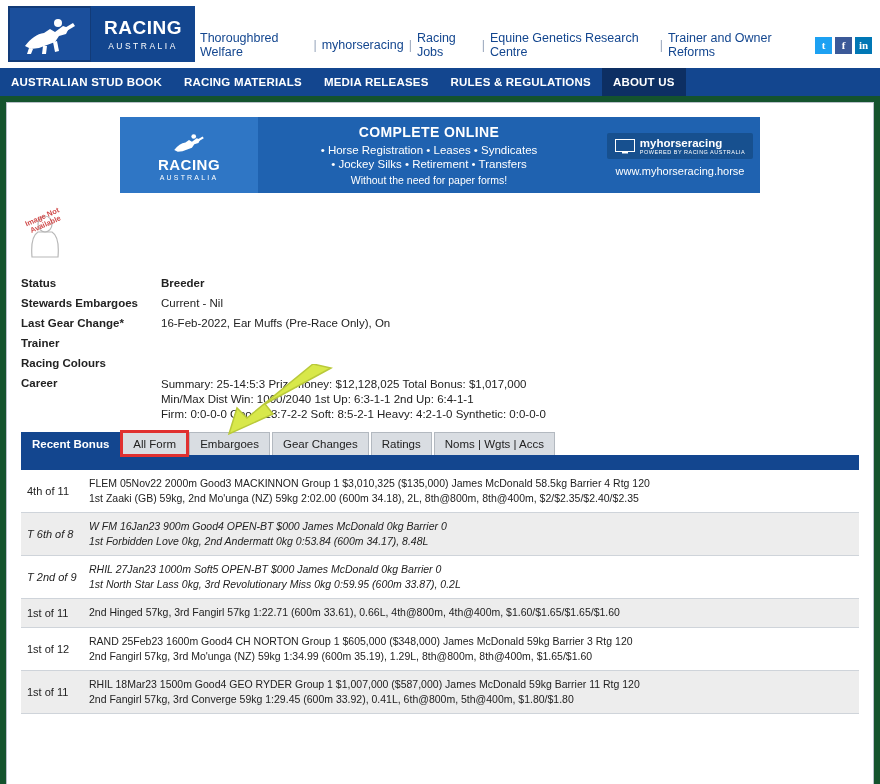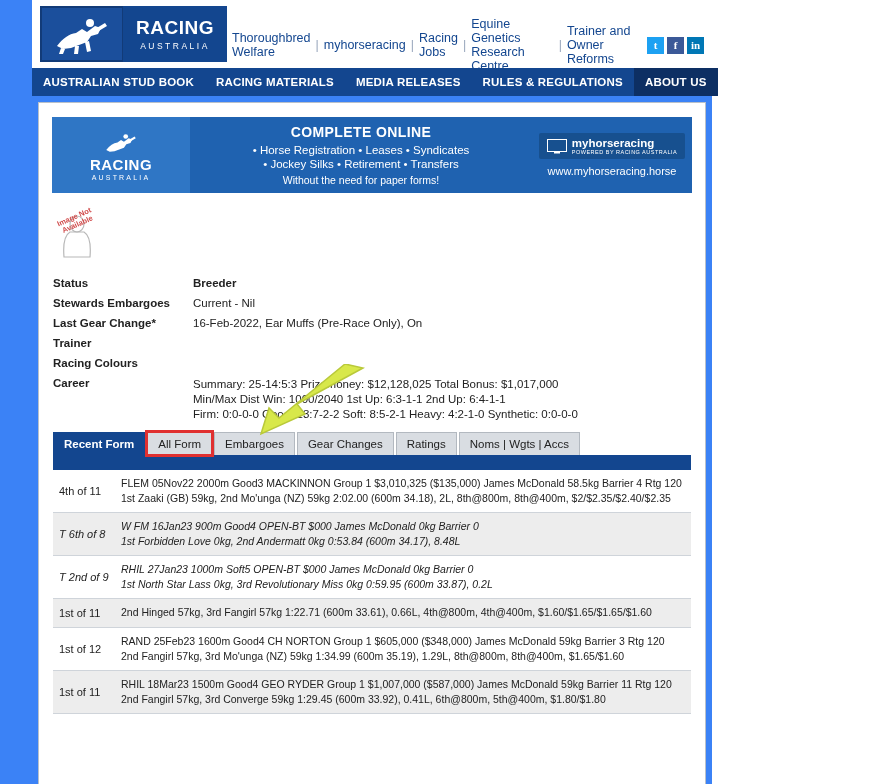--- a/index.html
+++ b/index.html
@@ -5,21 +5,21 @@
   * { box-sizing: border-box; }
   html, body { margin:0; padding:0; }
   body {
     width: 880px; height: 784px;
     font-family: "Liberation Sans", sans-serif;
     font-size: 12px;
     background: #ffffff;
     color: #222;
     overflow: hidden;
   }
-  .page { width: 712px; height: 784px; position: relative; background:#3b82f6;padding-left:32px; }
+  .page { width: 880px; height: 784px; position: relative; background:#14532d; }
 
   
   .header {
     height: 68px;
     background: #ffffff;
     display: flex;
     align-items: center;
     border-bottom: 0;
   }
   .logo-block {
@@ -327,21 +327,21 @@
           <div>Firm: 0:0-0-0     Good: 13:7-2-2     Soft: 8:5-2-1     Heavy: 4:2-1-0     Synthetic: 0:0-0-0</div>
         </div>
       </div>
     </div>
 
     <div class="tabs-wrap">
       <svg class="arrow" viewBox="0 0 120 76">
         <path d="M118 4 L52 40 L60 50 L16 70 L24 44 L34 54 L100 0 Z" fill="#d8e84a" stroke="#b9c93a" stroke-width="1.5"></path>
       </svg>
       <div class="tabs">
-        <div class="tab active">Recent Form</div>
+        <div class="tab active">Recent Bonus</div>
         <div class="tab highlight">All Form</div>
         <div class="tab">Embargoes</div>
         <div class="tab">Gear Changes</div>
         <div class="tab">Ratings</div>
         <div class="tab">Noms | Wgts | Accs</div>
       </div>
     </div>
 
     <div class="formtable">
       <div class="blue-bar"></div>

